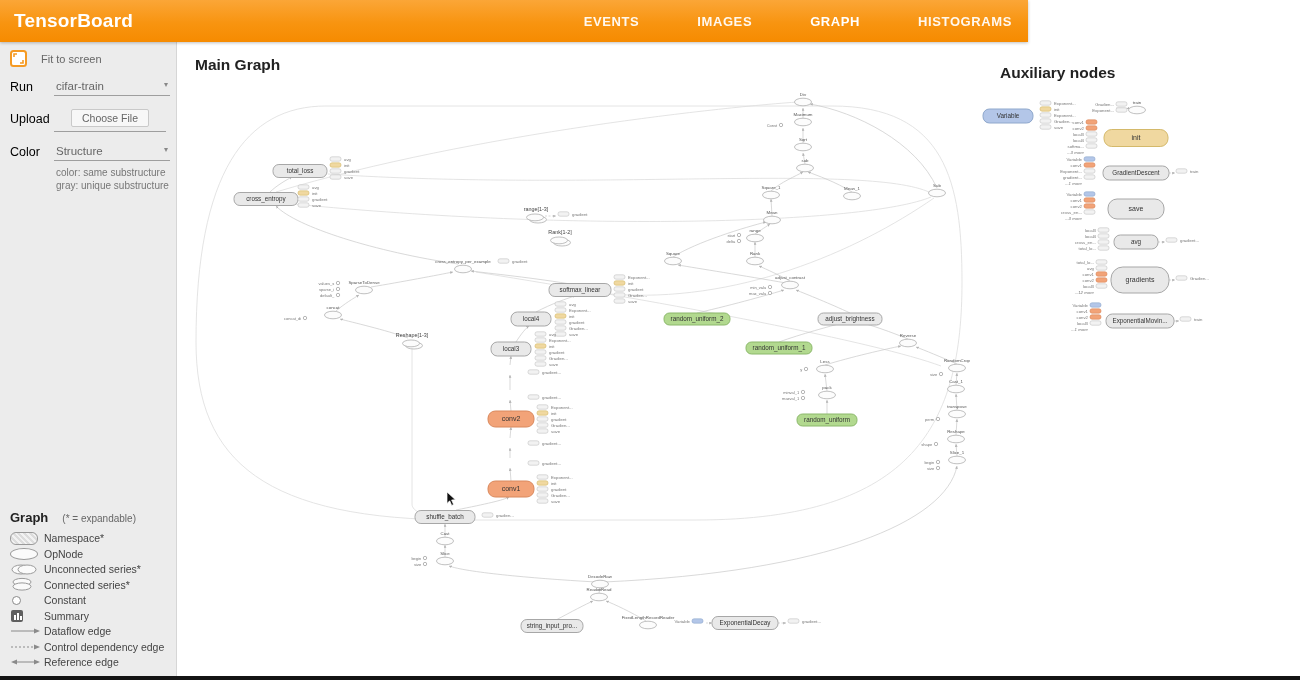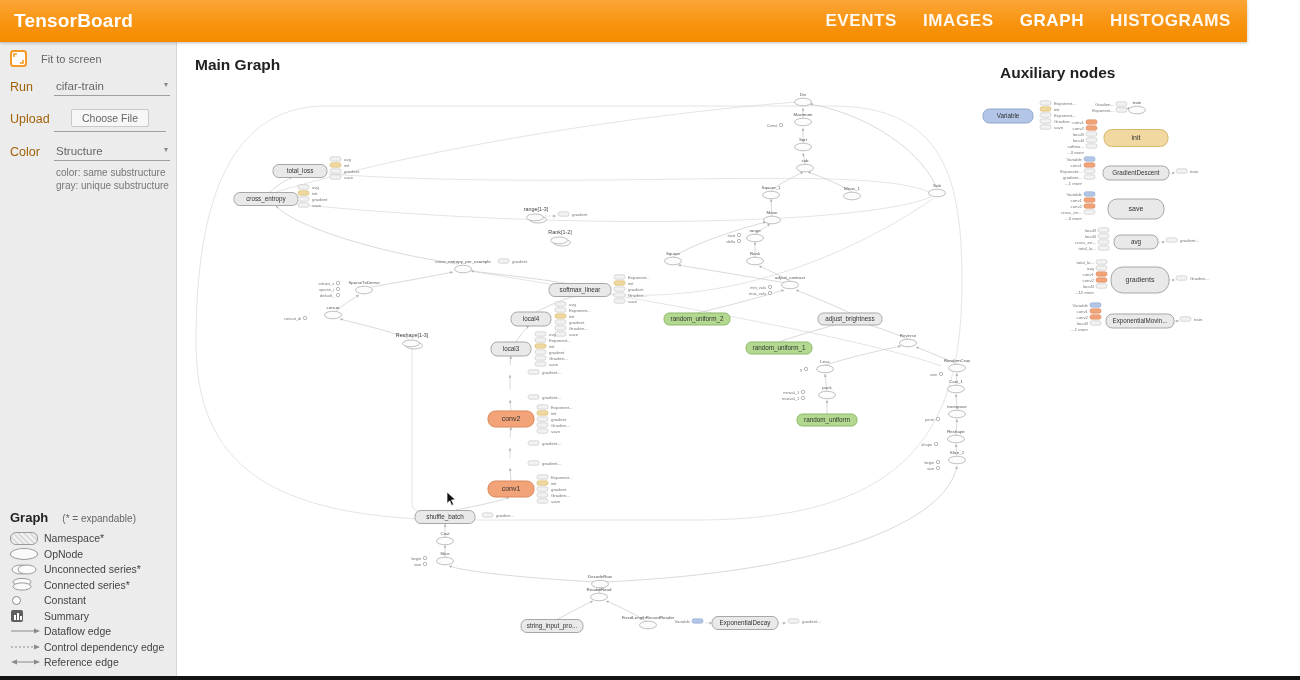--- a/index.html
+++ b/index.html
@@ -1,32 +1,32 @@
 <!DOCTYPE html>
 <html><head>
 <meta charset="utf-8">
 <style>
   html,body{margin:0;padding:0;width:1300px;height:680px;overflow:hidden;
     font-family:"Liberation Sans",sans-serif;background:#fff;}
   
-  .header{position:absolute;left:0;top:0;width:1247px;height:42px;
+  .header{position:absolute;left:0;top:0;width:1028px;height:42px;
     background:linear-gradient(180deg,#fbA637 0%,#f89410 55%,#f68b00 100%);
     display:flex;align-items:center;box-shadow:0 1px 3px rgba(0,0,0,.25);z-index:30;}
   .header .title{color:#fff;font-size:19px;font-weight:600;padding-left:14px;letter-spacing:.2px;}
   .header .nav{margin-left:auto;display:flex;align-items:center;gap:26px;padding-right:16px;}
-  .navitem{color:rgba(255,255,255,.93);font-size:17px;font-weight:600;letter-spacing:.6px;cursor:pointer;}
+  .navitem{color:rgba(255,255,255,.93);font-size:13px;font-weight:600;letter-spacing:.6px;cursor:pointer;margin-left:32px;}
   .navitem.active{color:#fff;font-weight:800;}
   
   .sidebar{position:absolute;left:0;top:42px;width:176px;bottom:4px;background:#ececec;
     border-right:1px solid #d6d6d6;z-index:20;}
   .srow{display:flex;align-items:center;margin:0 0 0 10px;}
   .fitrow{margin-top:8px;}
   .fiticon{width:17px;height:17px;margin-right:14px;flex:0 0 auto;cursor:pointer;}
   .fitlabel{font-size:11px;color:#666;text-align:center;}
-  .slabel{font-size:12.5px;color:#a16207;width:44px;flex:0 0 auto;}
+  .slabel{font-size:12.5px;color:#000000;width:44px;flex:0 0 auto;}
   .sel{width:112px;border-bottom:1px solid #9e9e9e;color:#666;font-size:11.5px;
     display:flex;align-items:flex-start;justify-content:space-between;padding:3px 2px;cursor:pointer;}
   .caret{font-size:8px;color:#888;}
   .choose{width:112px;border-bottom:1px solid #9e9e9e;padding:2px 0 4px 0;text-align:center;}
   .choosebtn{font-size:10.5px;color:#666;border:1px solid #c9c9c9;border-radius:2px;
     background:#f7f7f7;padding:2px 10px;cursor:pointer;display:inline-block;}
   .note{font-size:10px;color:#777;margin-left:56px;line-height:13px;}
   .runrow{margin-top:10px;} .uprow{margin-top:10px;} .colrow{margin-top:10px;}
   
   .legend{position:absolute;left:10px;bottom:6px;right:6px;}

